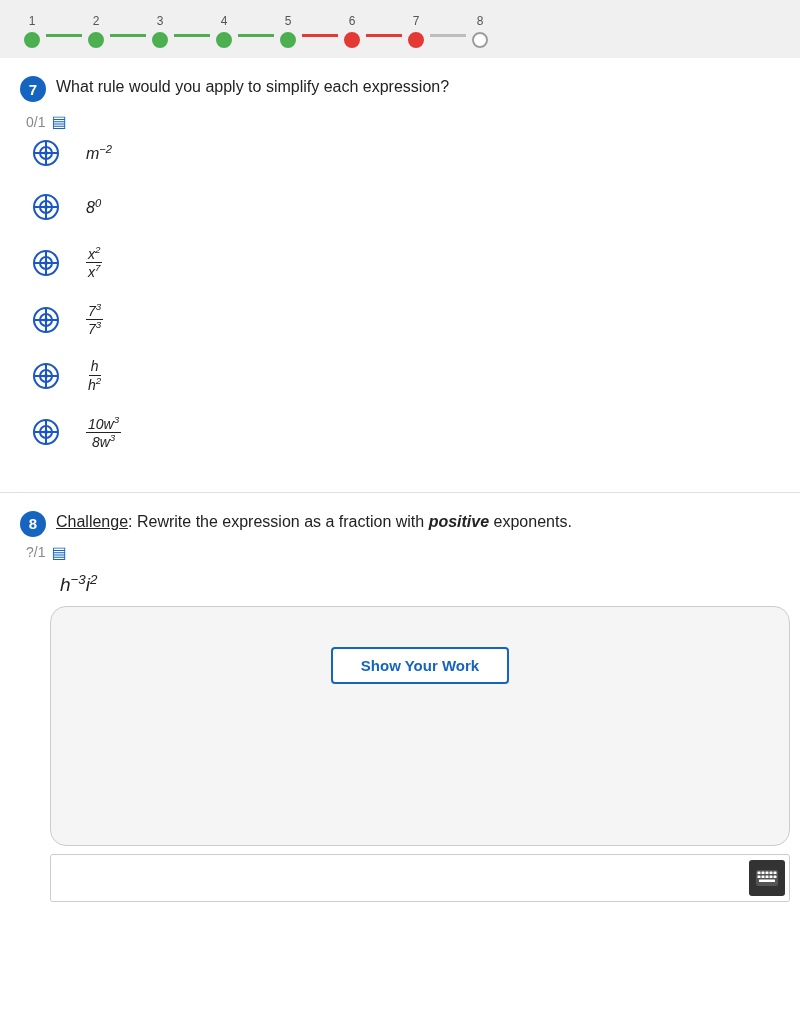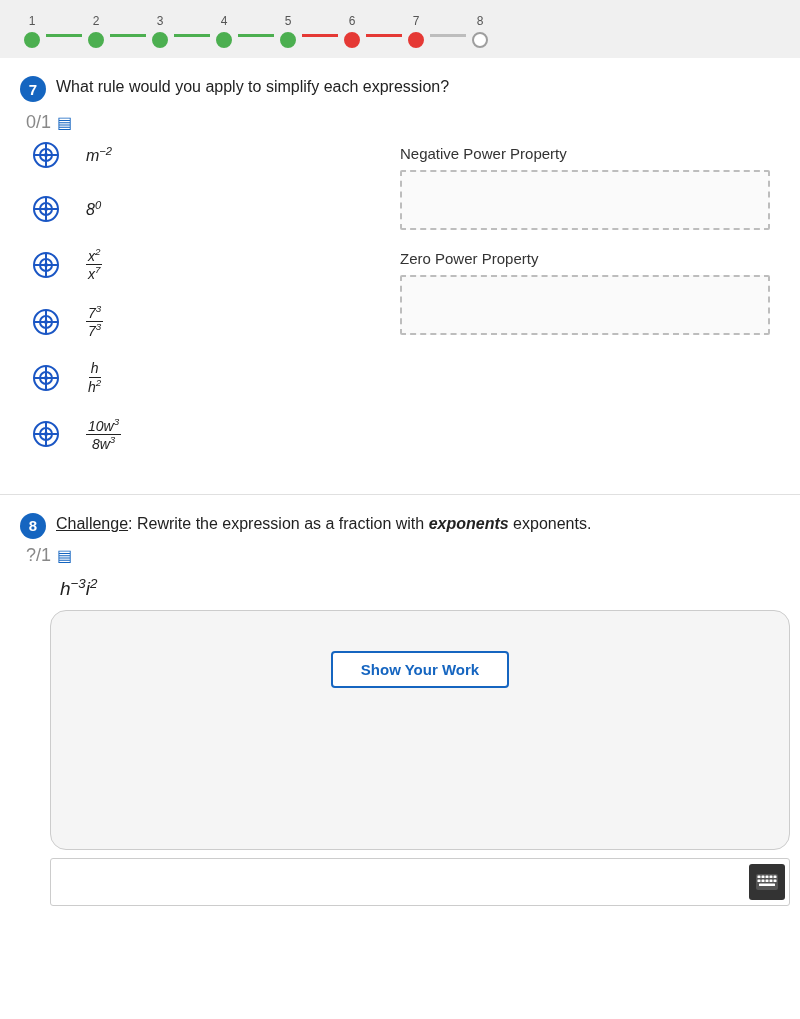--- a/index.html
+++ b/index.html
@@ -90,21 +90,21 @@
       align-items: center;
       justify-content: center;
       flex-shrink: 0;
     }
     .question-text {
       font-size: 16px;
       color: #222;
       padding-top: 2px;
     }
     .score-label {
-      font-size: 18px;
+      font-size: 14px;
       color: #888;
     }
     .score-icon {
       color: #1565c0;
       font-size: 16px;
     }
 
     
     .q7-layout {
       display: flex;
@@ -434,35 +434,28 @@
         </div>
         <div class="math-expr">
           <span class="frac">
               <span class="num">10<i>w</i><sup>3</sup></span>
               <span class="den">8<i>w</i><sup>3</sup></span>
             </span>
         </div>
       </div>
     </div>
 
-    <div class="q7-right">
-      <div class="drop-label">Negative Power Property</div>
-      <div class="drop-zone"></div>
-
-      <div class="drop-label">Zero Power Property</div>
-      <div class="drop-zone"></div>
-    </div>
   </div>
 </div>
 
 <div class="q8-section">
   <div class="q8-header">
     <div class="question-number">8</div>
     <div class="q8-text">
-      <span class="challenge">Challenge</span><span>: Rewrite the expression as a fraction with </span><span class="positive">exponents</span><span> exponents.</span>
+      <span class="challenge">Challenge</span><span>: Rewrite the expression as a fraction with </span><span class="positive">positive</span><span> exponents.</span>
     </div>
   </div>
 
   <div style="display:flex; align-items:center; gap:6px; margin-left:6px; margin-bottom:6px;">
     <span class="score-label">?/1</span>
     <span class="score-icon">▤</span>
   </div>
 
   <div class="expression-box">
     <i>h</i><sup>−3</sup><i>i</i><sup>2</sup>

